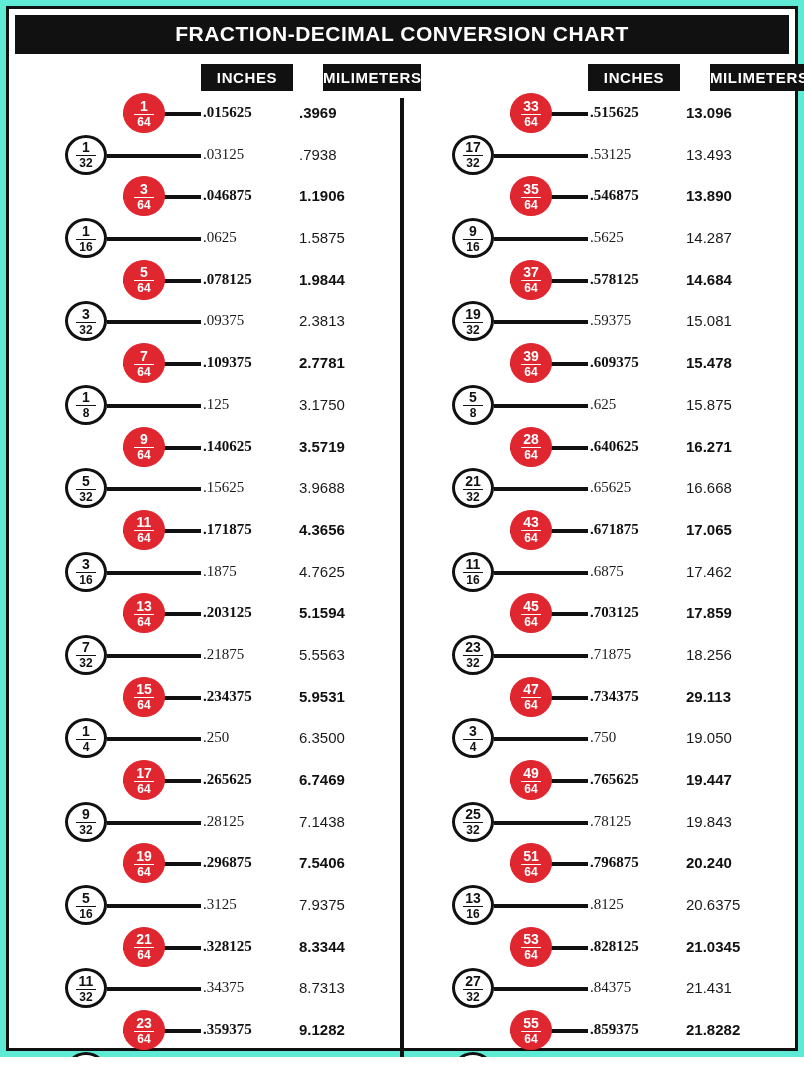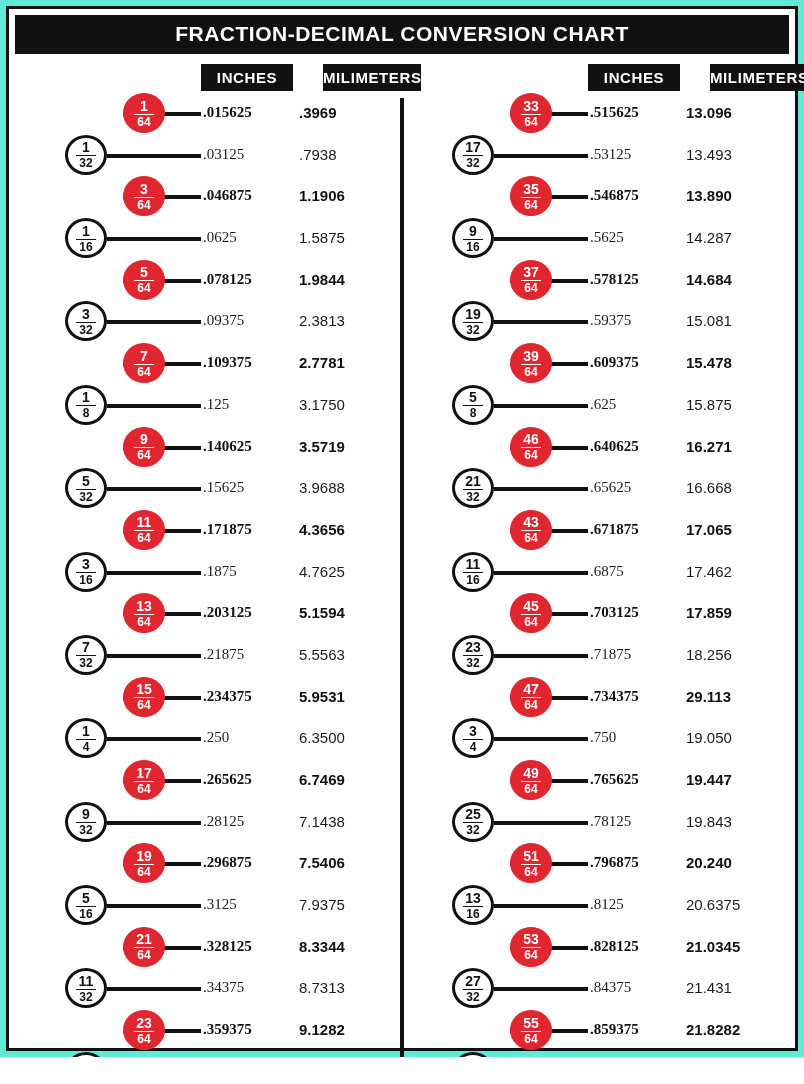--- a/index.html
+++ b/index.html
@@ -460,21 +460,21 @@
               <div class="badge open">
                 <div class="num">5</div>
                 <div class="den">8</div>
               </div>
               <div class="val inches">.625</div>
               <div class="val mm">15.875</div>
             </div>
             <div class="row red">
               <div class="line"></div>
               <div class="badge red">
-                <div class="num">46</div>
+                <div class="num">28</div>
                 <div class="den">64</div>
               </div>
               <div class="val inches">.640625</div>
               <div class="val mm">16.271</div>
             </div>
             <div class="row open">
               <div class="line"></div>
               <div class="badge open">
                 <div class="num">21</div>
                 <div class="den">32</div>

